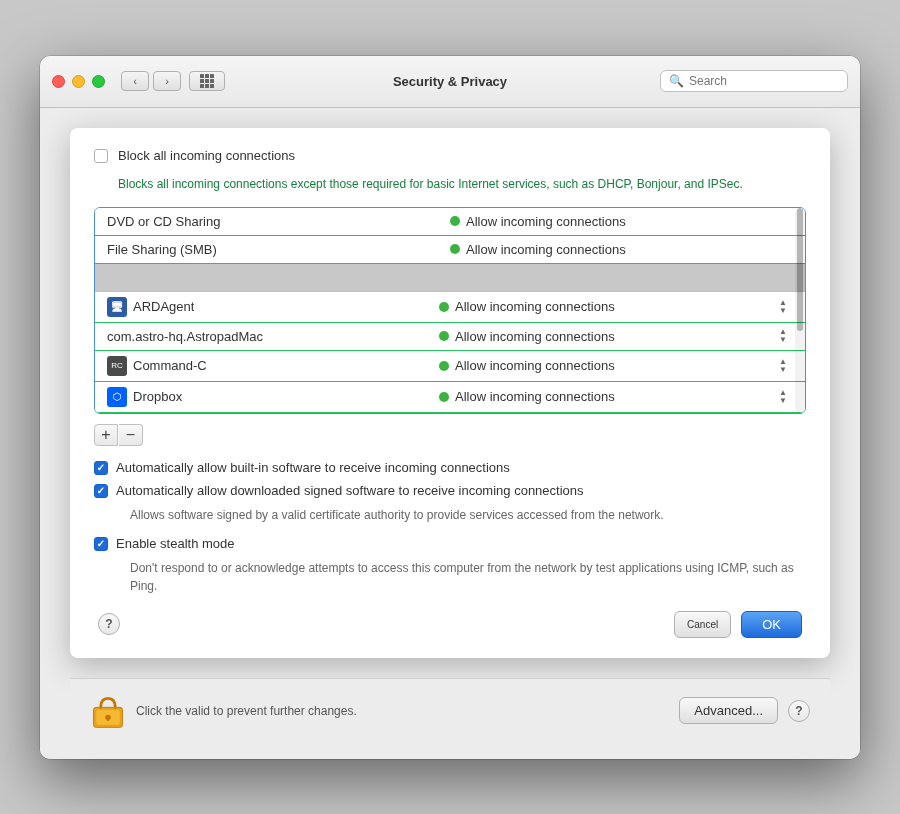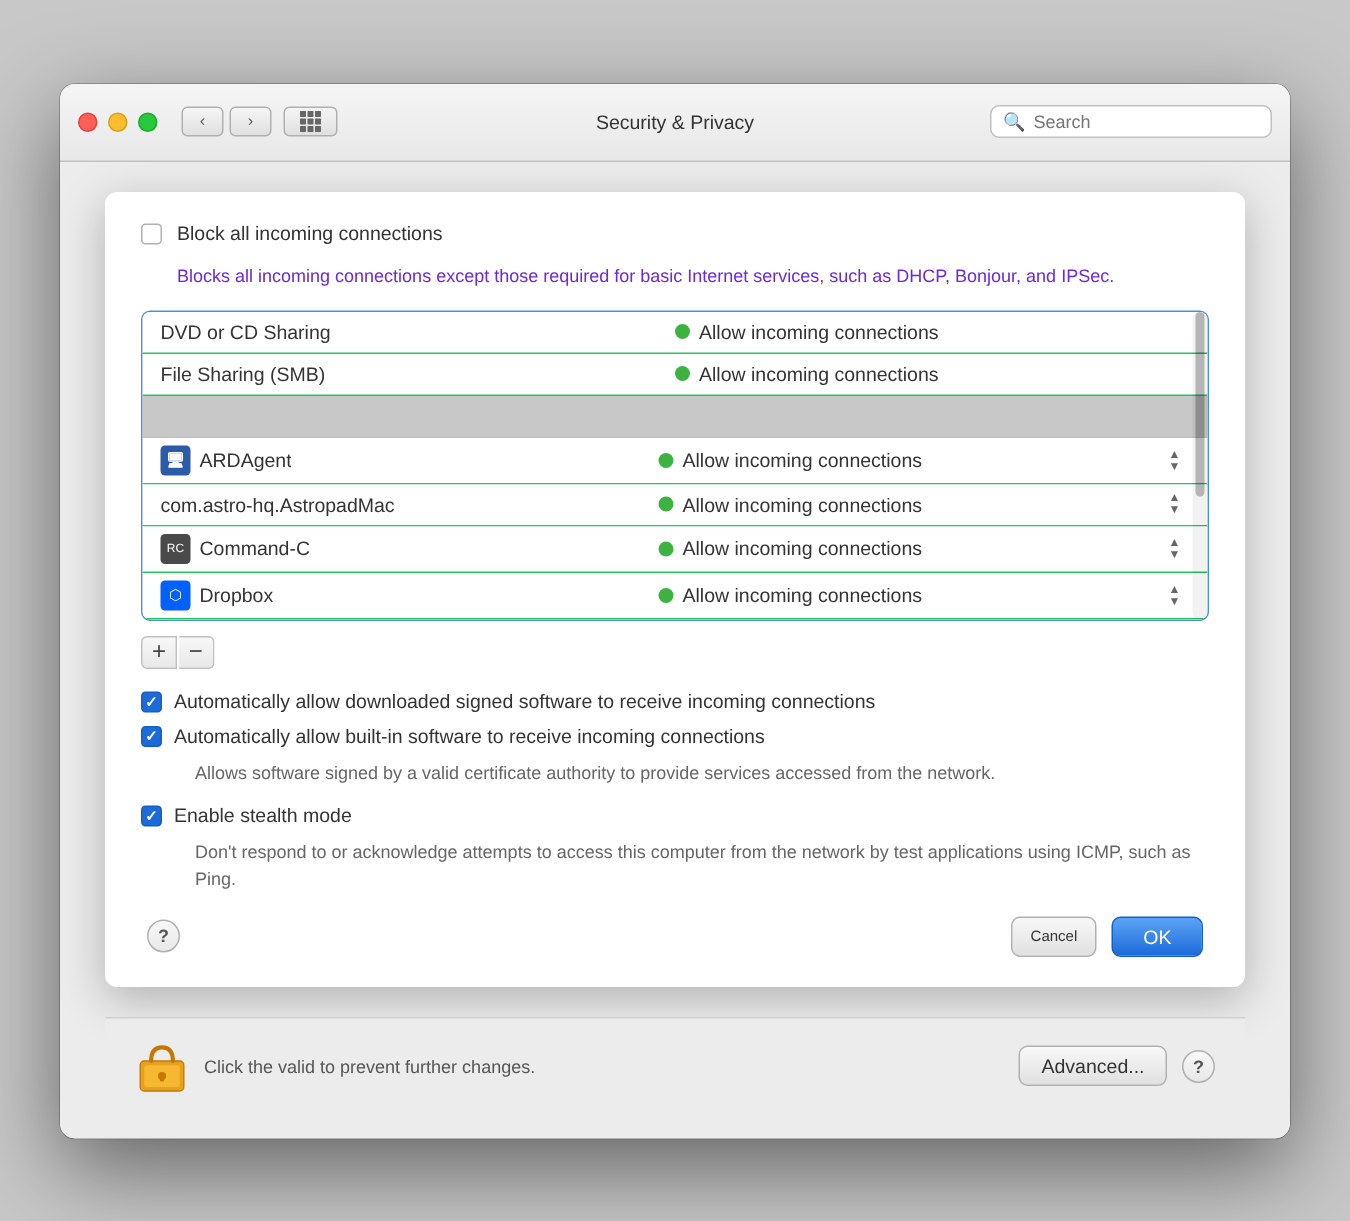--- a/index.html
+++ b/index.html
@@ -95,21 +95,21 @@
       height: 4px;
       background: #666;
       border-radius: 0.5px;
     }
 
     .window-title {
       position: absolute;
       left: 50%;
       transform: translateX(-50%);
       font-size: 13px;
-      font-weight: 400;
+      font-weight: 700;
       color: #333;
     }
 
     .search-box {
       margin-left: auto;
       display: flex;
       align-items: center;
       background: white;
       border: 1px solid #c0c0c0;
       border-radius: 6px;
@@ -181,21 +181,21 @@
     }
 
     .block-title {
       font-size: 13px;
       color: #333;
       font-weight: 400;
     }
 
     .block-desc {
       font-size: 12px;
-      color: #6d28d9;
+      color: #15803d;
       margin-left: 24px;
       margin-bottom: 14px;
       line-height: 1.5;
     }
 
     
     .fw-table {
       border: 1.5px solid #4a90d9;
       border-radius: 6px;
       overflow: hidden;
@@ -601,28 +601,28 @@
         <div class="scroll-track">
           <div class="scroll-thumb"></div>
         </div>
       </div>
 
       <div class="add-remove-row">
         <button class="add-btn">+</button>
         <button class="remove-btn">−</button>
       </div>
 
+      <div class="option-row">
+        <div class="checkbox-custom checked"></div>
+        <span class="option-label">Automatically allow built-in software to receive incoming connections</span>
+      </div>
+
       <div class="option-row" style="margin-top:4px;">
         <div class="checkbox-custom checked"></div>
         <span class="option-label">Automatically allow downloaded signed software to receive incoming connections</span>
-      </div>
-
-      <div class="option-row">
-        <div class="checkbox-custom checked"></div>
-        <span class="option-label">Automatically allow built-in software to receive incoming connections</span>
       </div>
       <div class="option-desc">Allows software signed by a valid certificate authority to provide services accessed from the network.</div>
 
       <div class="option-row">
         <div class="checkbox-custom checked"></div>
         <span class="option-label">Enable stealth mode</span>
       </div>
       <div class="option-desc">Don't respond to or acknowledge attempts to access this computer from the network by test applications using ICMP, such as Ping.</div>
 
       <div class="dialog-buttons">

